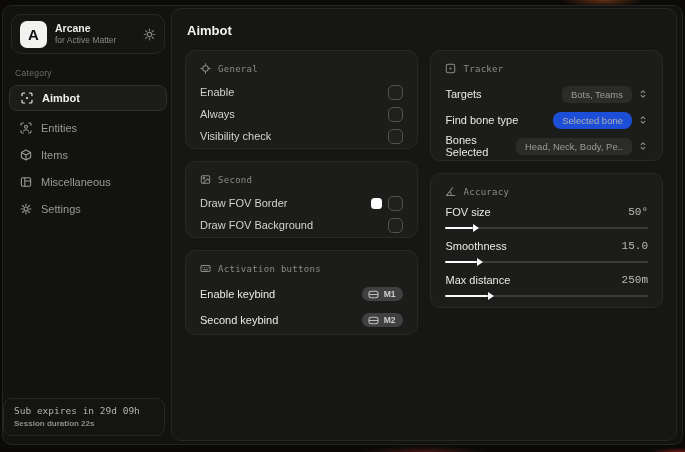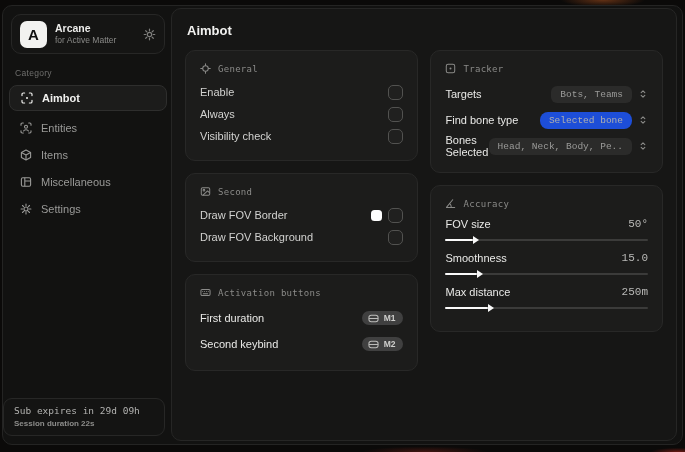--- a/index.html
+++ b/index.html
@@ -54,35 +54,35 @@
   .main-panel {
     position:absolute; left:168px; top:2px; width:506px; height:433px;
     background:#161615; border:1px solid #262625; border-radius:10px;
     padding:12px 13px;
   }
   .main-title { font-size:13px; font-weight:bold; color:#f2f2f0; margin:2px 0 12px 2px; }
   .columns { display:flex; gap:12px; }
   .col { width:239px; display:flex; flex-direction:column; gap:12px; }
   .card {
     background:#1c1c1b; border:1px solid #282827; border-radius:10px;
-    padding:10px 14px 13px 14px;
+    padding:10px 14px 1px 14px;
   }
   .card-header {
     display:flex; align-items:center; gap:7px; margin:2px 0 7px 0;
     font-family:"DejaVu Sans Mono", monospace; font-size:9px; color:#8a8a88;
     letter-spacing:.3px;
   }
   .row { display:flex; align-items:center; justify-content:space-between; height:22px; }
   .row-label { font-size:11px; color:#d2d2d0; }
   .row-label.bold { font-weight:normal; color:#e9e9e7; }
   .checkbox {
     width:15px; height:15px; border:1.4px solid #525250; border-radius:5px;
     background:rgba(255,255,255,.02); flex:none; cursor:pointer;
   }
-  .row-controls { display:flex; align-items:center; gap:6px;font-family:Liberation Mono, monospace; }
+  .row-controls { display:flex; align-items:center; gap:6px; }
   .swatch { width:11px; height:11px; border-radius:3.5px; flex:none; cursor:pointer; }
   .key-pill {
     display:flex; align-items:center; gap:5px; background:#404040; color:#cfcfcd;
     border-radius:8px; padding:2px 8px 2px 6px; font-size:8.5px; font-weight:bold;
     cursor:pointer;
   }
   .key-pill svg { color:#bdbdbb; }
   .row-tall { height:26px; }
   .select-pill {
     background:#2b2b2a; color:#9b9b99; font-size:9.5px;
@@ -243,21 +243,21 @@
           <div class="card-header">
             <span>
               <svg width="11" height="11" viewBox="0 0 12 12" fill="none" stroke="currentColor" stroke-width="1.1" stroke-linecap="round">
                 <rect x="1" y="2.8" width="10" height="6.4" rx="1.3"></rect>
                 <path d="M3 5h.01M5 5h.01M7 5h.01M9 5h.01M3.6 7.3h4.8"></path>
               </svg>
             </span>
             <span>Activation buttons</span>
           </div>
           <div class="row row-tall">
-            <span class="row-label bold">First duration</span>
+            <span class="row-label bold">Enable keybind</span>
             <span class="key-pill">
               <span>
                 <svg width="11" height="9" viewBox="0 0 12 9" fill="none" stroke="currentColor" stroke-width="1.1" stroke-linejoin="round">
                   <rect x="1" y="1" width="10" height="7" rx="2.6"></rect>
                   <path d="M1 4.5h10"></path>
                 </svg>
               </span>
               <span>M1</span>
             </span>
           </div>

